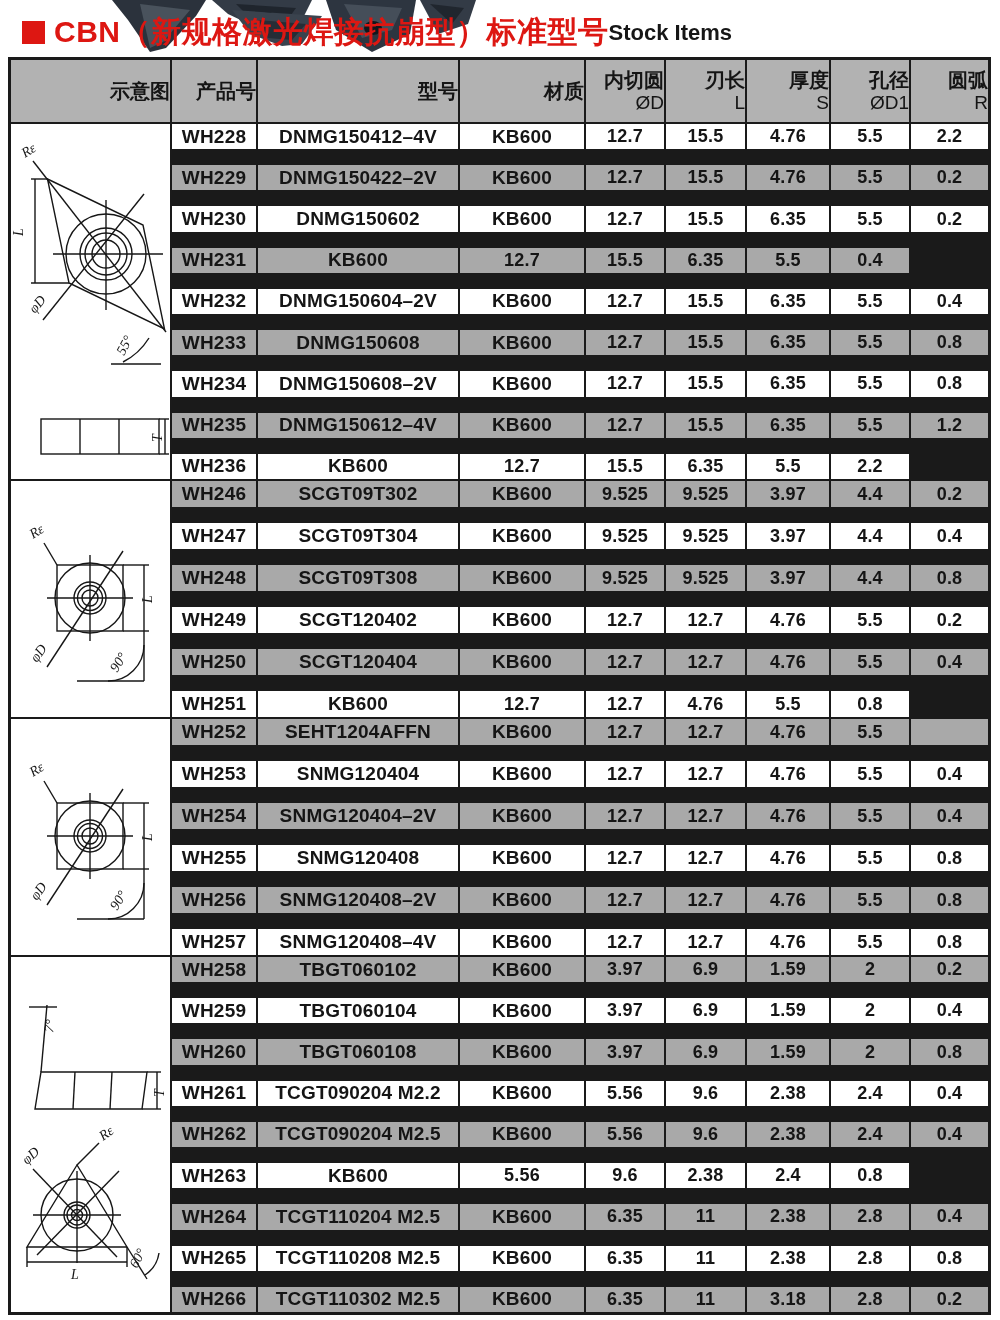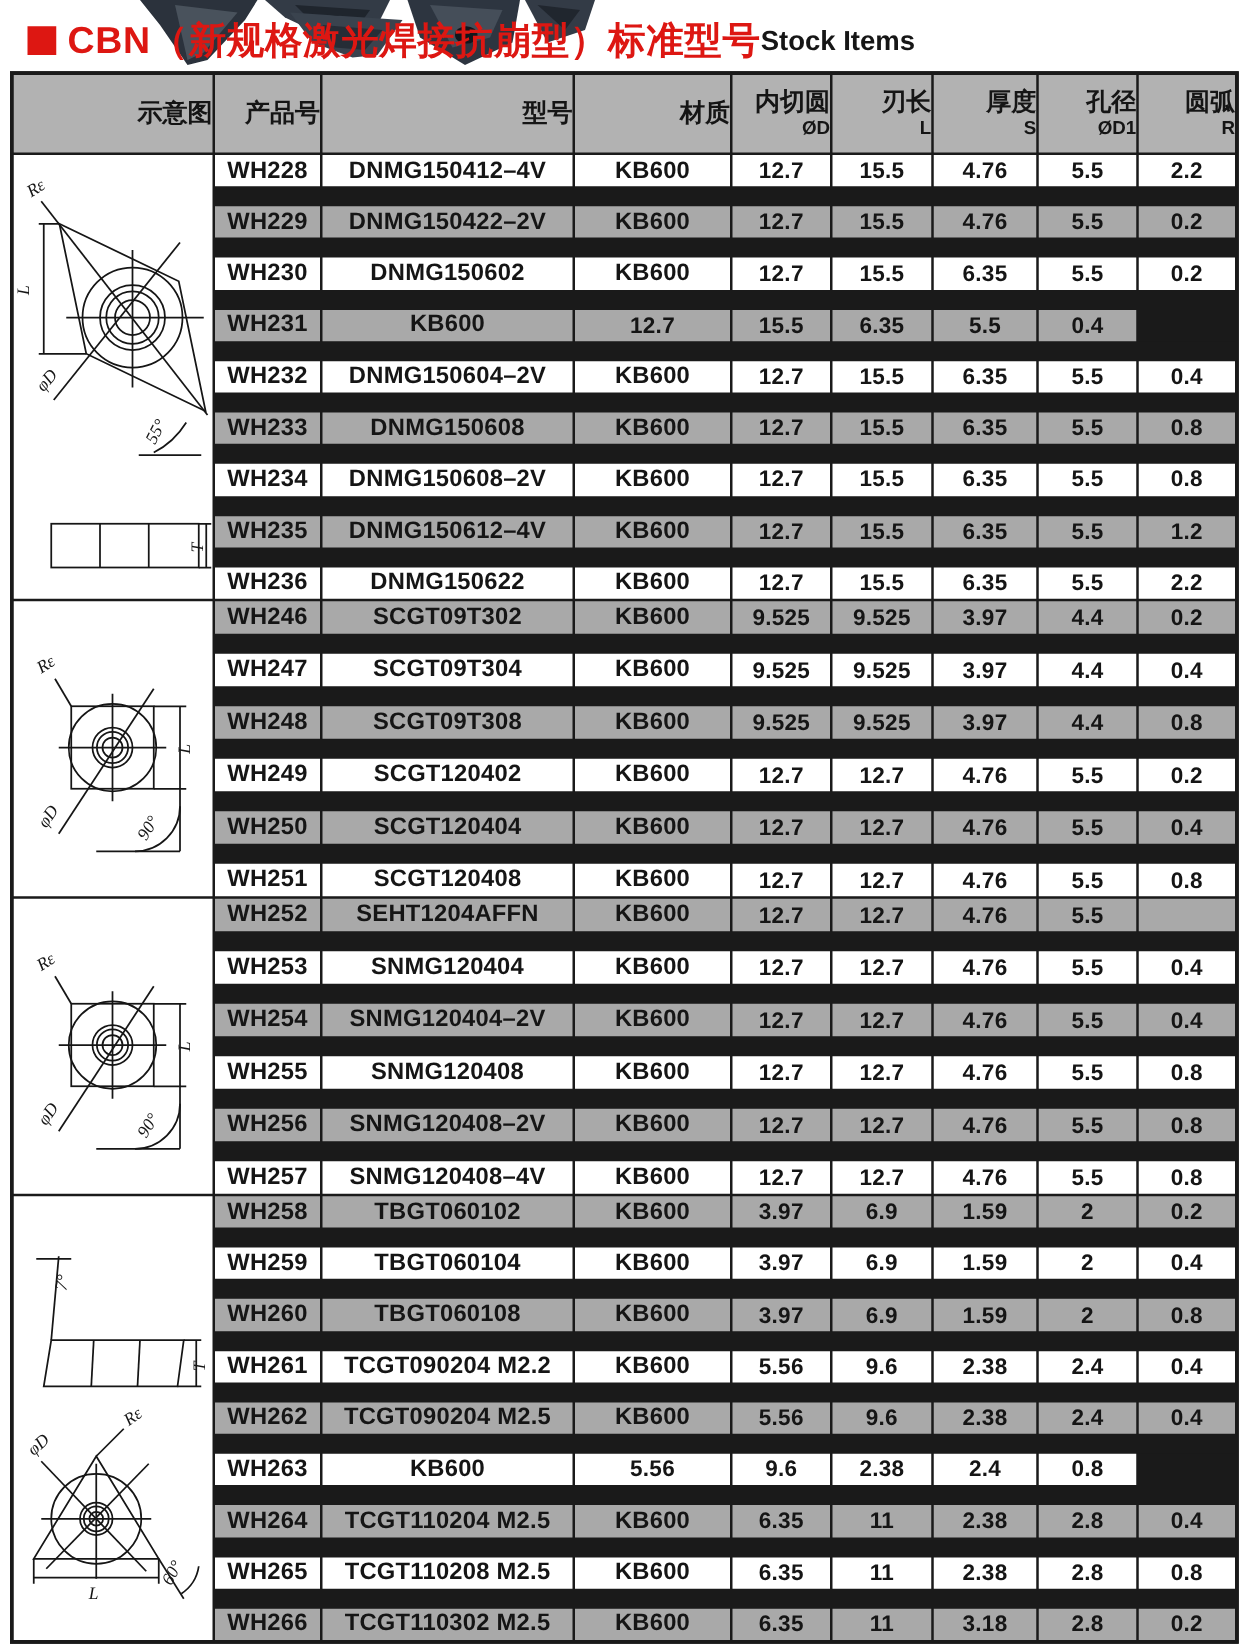--- a/index.html
+++ b/index.html
@@ -25,21 +25,21 @@
   .header-row {
     display:grid; height:62px;
     grid-template-columns:159px 84px 200px 124px 78px 79px 82px 78px minmax(0,1fr);
     column-gap:2px; background:var(--line);
   }
   .hcell {
     background:var(--hdr); display:flex; flex-direction:column;
     align-items:flex-end; justify-content:center; line-height:1.15;
   }
   .hcell .hlabel { font-size:20px; font-weight:700; }
-  .hcell .hsub   { font-size:15px; font-weight:700; }
+  .hcell .hsub   { font-size:19px; font-weight:400; }
   .group {
     display:grid; grid-template-columns:159px minmax(0,1fr);
     column-gap:2px; background:var(--line);
   }
   .group.tall { height:355px; }
   .group.short { height:236px; }
   .schem { background:#fff; overflow:hidden; }
   .rows { display:flex; flex-direction:column; gap:16px; background:var(--line); height:100%; }
   .row {
     flex:1 1 0; display:grid;
@@ -226,21 +226,20 @@
           <div class="cell txt">DNMG150612–4V</div>
           <div class="cell txt">KB600</div>
           <div class="cell">12.7</div>
           <div class="cell">15.5</div>
           <div class="cell">6.35</div>
           <div class="cell">5.5</div>
           <div class="cell">1.2</div>
         </div>
         <div class="row">
           <div class="cell txt">WH236</div>
-          <div class="cell txt">DNMG150622</div>
           <div class="cell txt">KB600</div>
           <div class="cell">12.7</div>
           <div class="cell">15.5</div>
           <div class="cell">6.35</div>
           <div class="cell">5.5</div>
           <div class="cell">2.2</div>
         </div>
       </div>
   </div>
 
@@ -314,21 +313,20 @@
           <div class="cell txt">SCGT120404</div>
           <div class="cell txt">KB600</div>
           <div class="cell">12.7</div>
           <div class="cell">12.7</div>
           <div class="cell">4.76</div>
           <div class="cell">5.5</div>
           <div class="cell">0.4</div>
         </div>
         <div class="row">
           <div class="cell txt">WH251</div>
-          <div class="cell txt">SCGT120408</div>
           <div class="cell txt">KB600</div>
           <div class="cell">12.7</div>
           <div class="cell">12.7</div>
           <div class="cell">4.76</div>
           <div class="cell">5.5</div>
           <div class="cell">0.8</div>
         </div>
       </div>
   </div>
 

